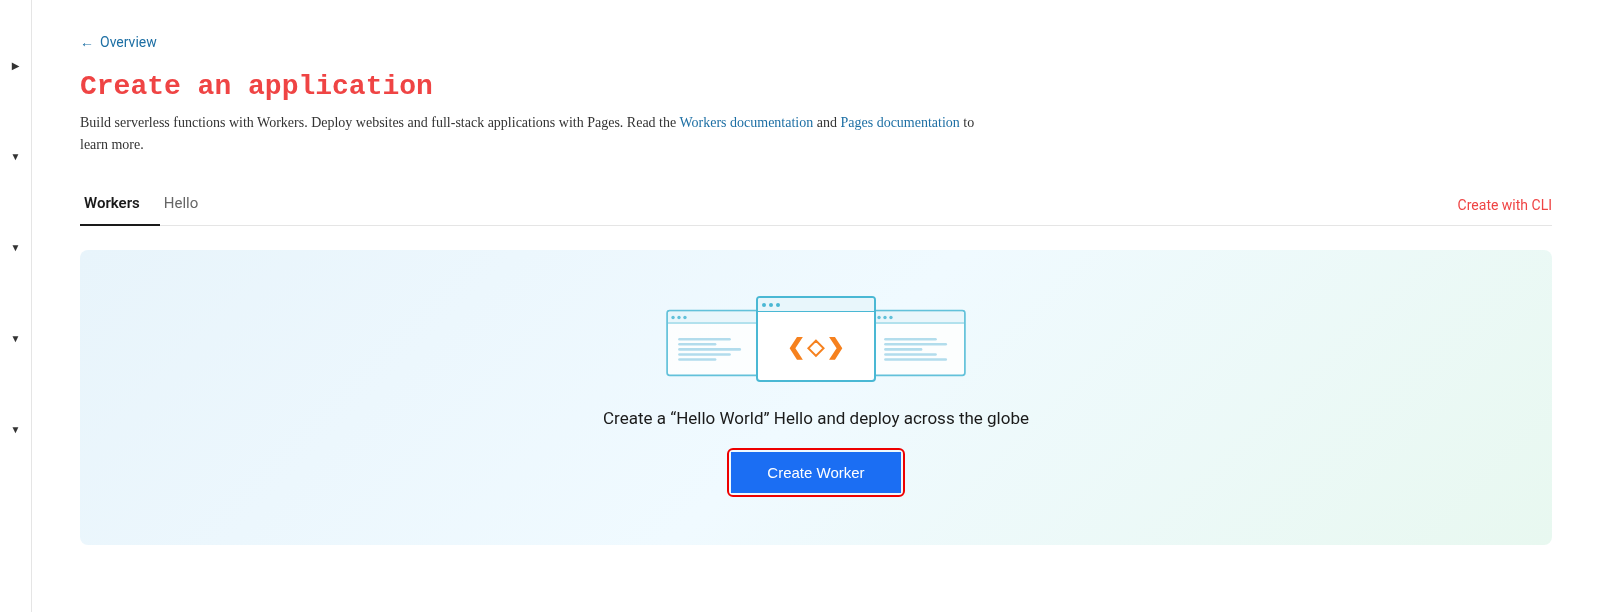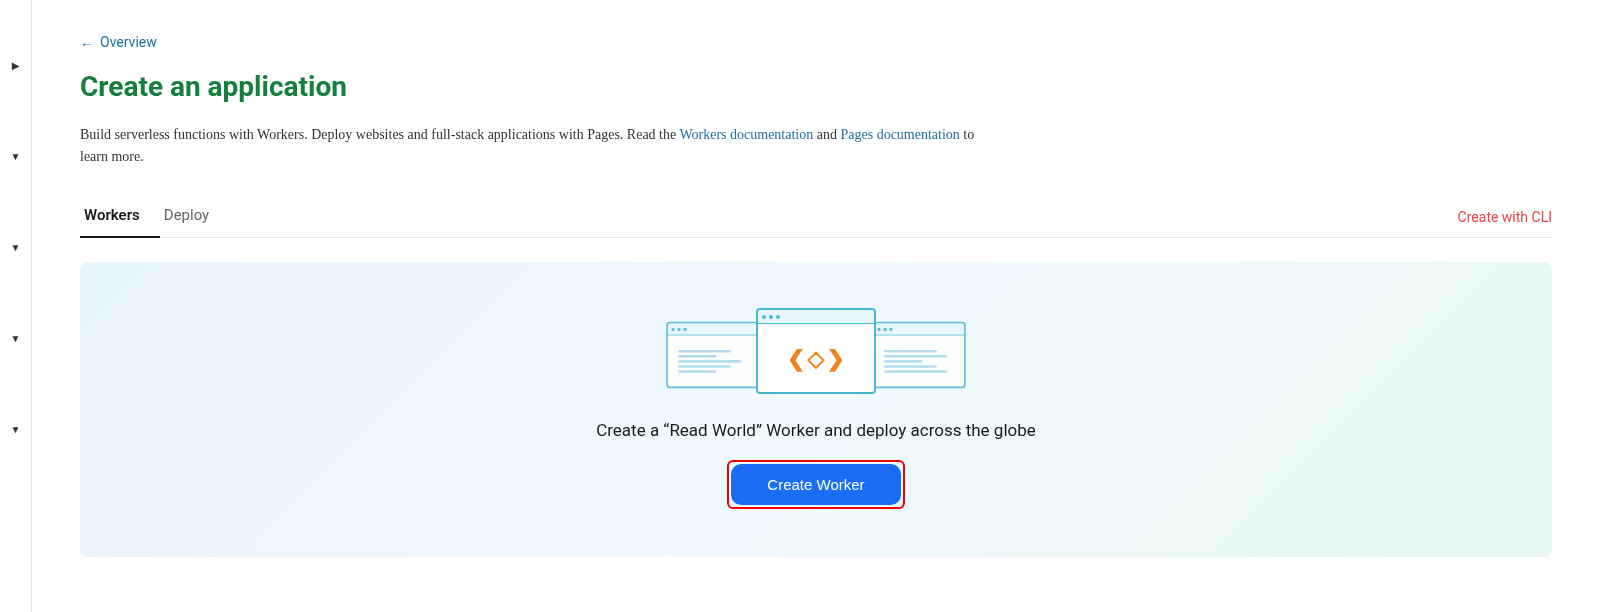--- a/index.html
+++ b/index.html
@@ -47,23 +47,24 @@
       font-size: 14px;
       text-decoration: none;
       margin-bottom: 20px;
       cursor: pointer;
     }
 
     
     .page-title {
       font-size: 28px;
       font-weight: 700;
-      color: #15803d;
-      margin-bottom: 20px;
+      color: #ef4444;
+      margin-bottom: 8px;
       line-height: 1.2;
+      font-family: Liberation Mono, monospace;
     }
 
     
     .description {
       font-size: 14px;
       color: #333;
       line-height: 1.6;
       margin-bottom: 28px;
       max-width: 900px;
       font-family: Liberation Serif, serif;
@@ -217,21 +218,21 @@
     .create-worker-btn-wrap {
       border: 2px solid #e00;
       border-radius: 6px;
       padding: 2px;
       display: inline-block;
     }
     .create-worker-btn {
       background: #1b6ef3;
       color: #fff;
       border: none;
-      border-radius: 10px;
+      border-radius: 0;
       padding: 12px 36px;
       font-size: 15px;
       font-weight: 500;
       cursor: pointer;
       white-space: nowrap;
     }
   </style>
 </head>
 <body>
 
@@ -256,21 +257,21 @@
 
   
   <p class="description">
     <span>Build serverless functions with Workers. Deploy websites and full-stack applications with Pages. Read the </span><a>Workers documentation</a><span> and </span><a>Pages documentation</a><span> to learn more.</span>
   </p>
 
   
   <div class="tabs-container">
     <div class="tabs">
       <a class="tab active">Workers</a>
-      <a class="tab">Deploy</a>
+      <a class="tab">Hello</a>
     </div>
     <a class="create-cli-link">Create with CLI</a>
   </div>
 
   
   <div class="hero-card">
 
     <div class="worker-illustration">
 
       <div class="browser-window left">
@@ -316,21 +317,21 @@
             <div class="browser-line medium"></div>
             <div class="browser-line long"></div>
             <div class="browser-line short"></div>
             <div class="browser-line medium"></div>
             <div class="browser-line long"></div>
           </div>
         </div>
       </div>
     </div>
 
-    <p class="hero-tagline">Create a “Read World” Worker and deploy across the globe</p>
+    <p class="hero-tagline">Create a “Hello World” Hello and deploy across the globe</p>
 
     <div class="create-worker-btn-wrap">
       <button class="create-worker-btn">Create Worker</button>
     </div>
 
   </div>
 
 </div>
 
 </body></html>

